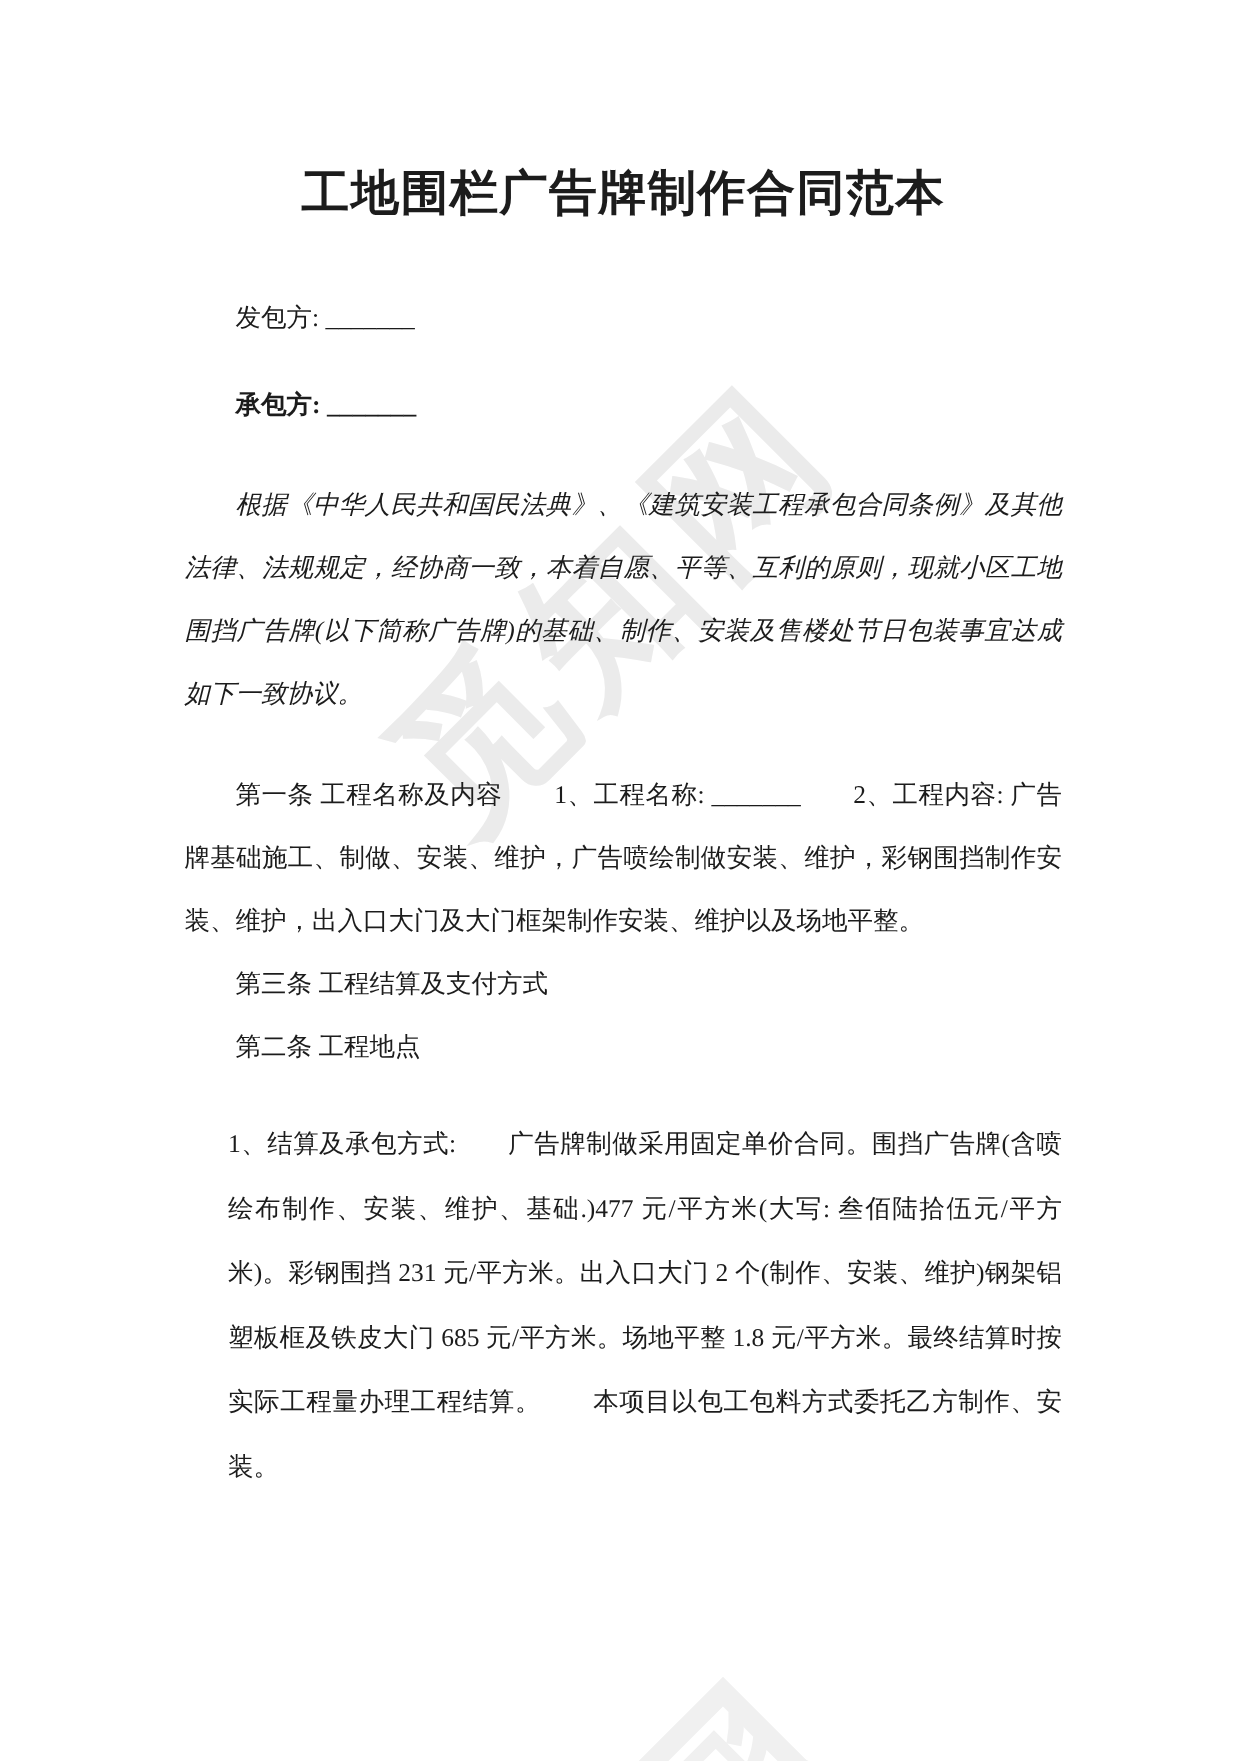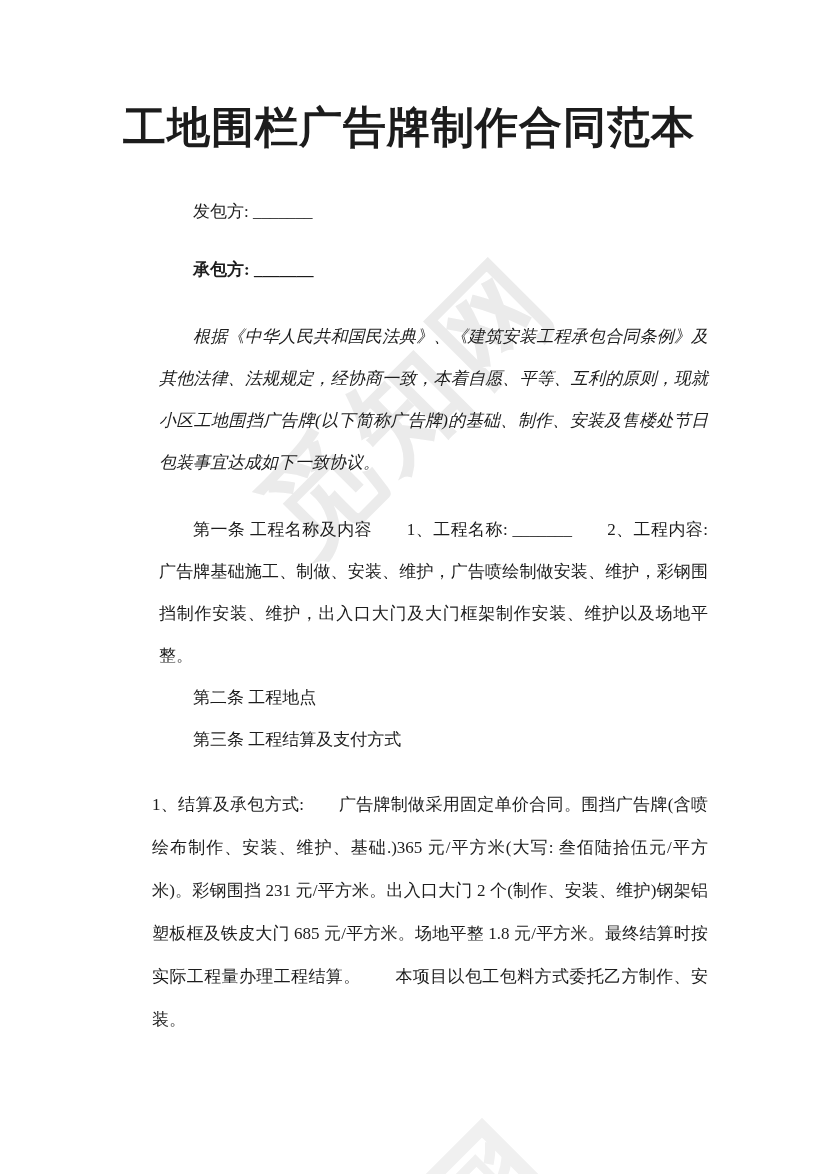--- a/index.html
+++ b/index.html
@@ -12,32 +12,33 @@
     font-family: "Liberation Serif", "DejaVu Serif", serif;
     color: #1c1c1c;
   }
   .content {
     position: relative;
     z-index: 1;
     padding: 0 122px 0 123px;
   }
   .doc-title {
     margin: 108px 0 0 0;
-    font-size: 43px;
+    font-size: 32px;
     line-height: 40px;
     font-weight: 700;
+    text-align: center;
     letter-spacing: 1px;
   }
   .para {
     margin: 0;
     font-size: 17px;
     line-height: 42px;
     text-align: justify;
   }
-  .indent { text-indent: 2em; margin-left: 36px; }
+  .indent { text-indent: 2em; }
   .party-a { margin-top: 43px; }
   .party-b { margin-top: 16px; font-weight: bold; }
   .preamble { margin-top: 25px; font-style: italic; }
   .art-1 { margin-top: 25px; }
   .clause {
     margin-left: 29px;
     line-height: 43px;
   }
   .clause-1 { margin-top: 22px; }
   .clause-2 { margin-top: 5px; }
@@ -102,21 +103,21 @@
     <h1 class="doc-title">工地围栏广告牌制作合同范本</h1>
 
     <p class="para indent party-a"><span>发包方: </span><span>_______</span></p>
 
     <p class="para indent party-b"><span>承包方: </span><span>_______</span></p>
 
     <p class="para indent preamble">根据《中华人民共和国民法典》、《建筑安装工程承包合同条例》及其他法律、法规规定，经协商一致，本着自愿、平等、互利的原则，现就小区工地围挡广告牌(以下简称广告牌)的基础、制作、安装及售楼处节日包装事宜达成如下一致协议。</p>
 
     <p class="para indent art-1">第一条 工程名称及内容　　1、工程名称: _______　　2、工程内容: 广告牌基础施工、制做、安装、维护，广告喷绘制做安装、维护，彩钢围挡制作安装、维护，出入口大门及大门框架制作安装、维护以及场地平整。</p>
 
+    <p class="para indent">第三条 工程结算及支付方式</p>
+
     <p class="para indent">第二条 工程地点</p>
 
-    <p class="para indent">第三条 工程结算及支付方式</p>
-
-    <p class="para clause clause-1">1、结算及承包方式:　　广告牌制做采用固定单价合同。围挡广告牌(含喷绘布制作、安装、维护、基础.)365 元/平方米(大写: 叁佰陆拾伍元/平方米)。彩钢围挡 231 元/平方米。出入口大门 2 个(制作、安装、维护)钢架铝塑板框及铁皮大门 685 元/平方米。场地平整 1.8 元/平方米。最终结算时按实际工程量办理工程结算。　　本项目以包工包料方式委托乙方制作、安装。</p>
+    <p class="para clause clause-1">1、结算及承包方式:　　广告牌制做采用固定单价合同。围挡广告牌(含喷绘布制作、安装、维护、基础.)477 元/平方米(大写: 叁佰陆拾伍元/平方米)。彩钢围挡 231 元/平方米。出入口大门 2 个(制作、安装、维护)钢架铝塑板框及铁皮大门 685 元/平方米。场地平整 1.8 元/平方米。最终结算时按实际工程量办理工程结算。　　本项目以包工包料方式委托乙方制作、安装。</p>
 
 
   </div>
 </div>
 
 </body></html>

